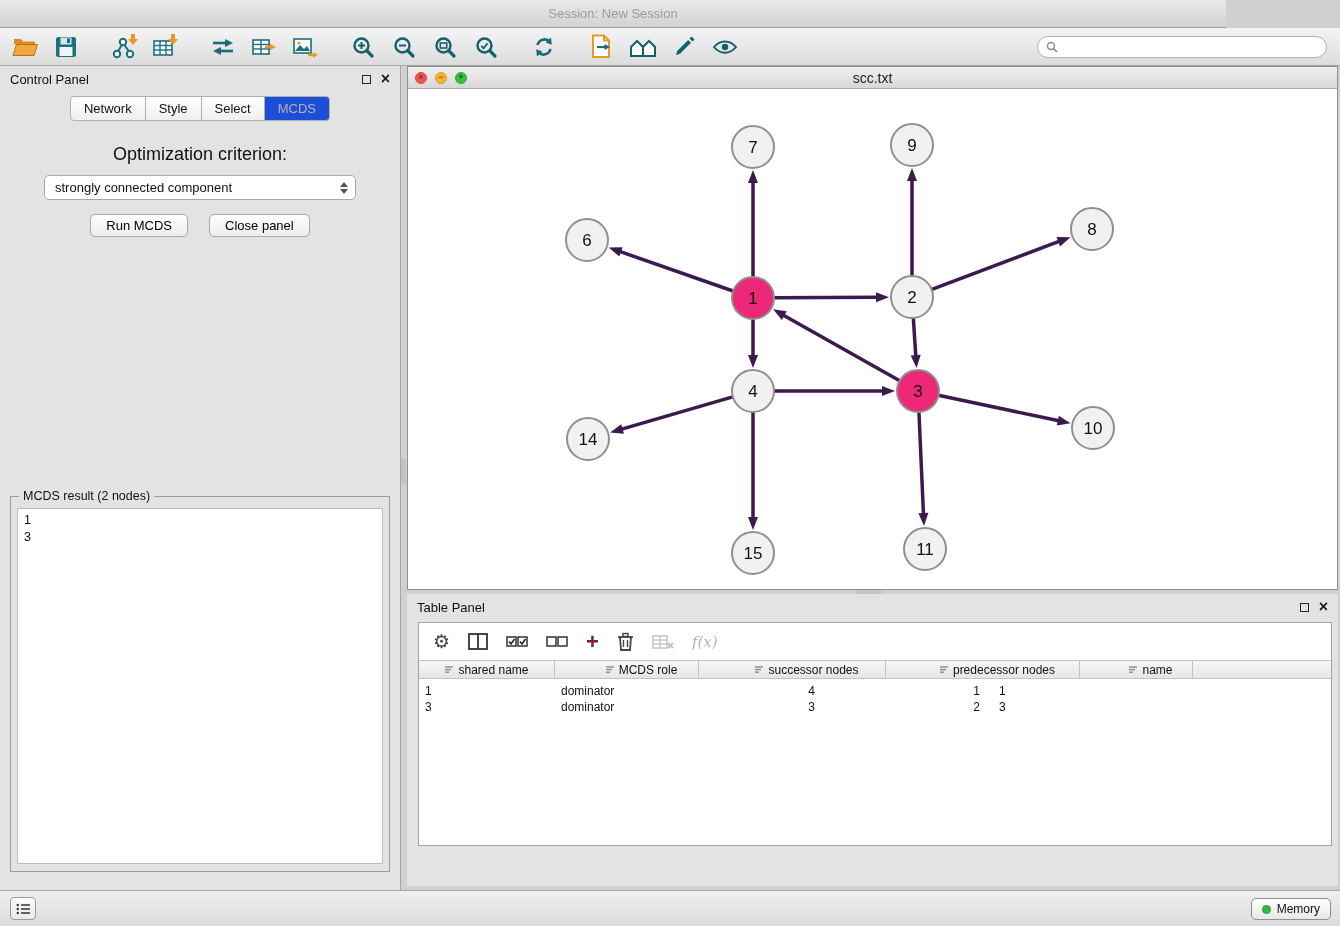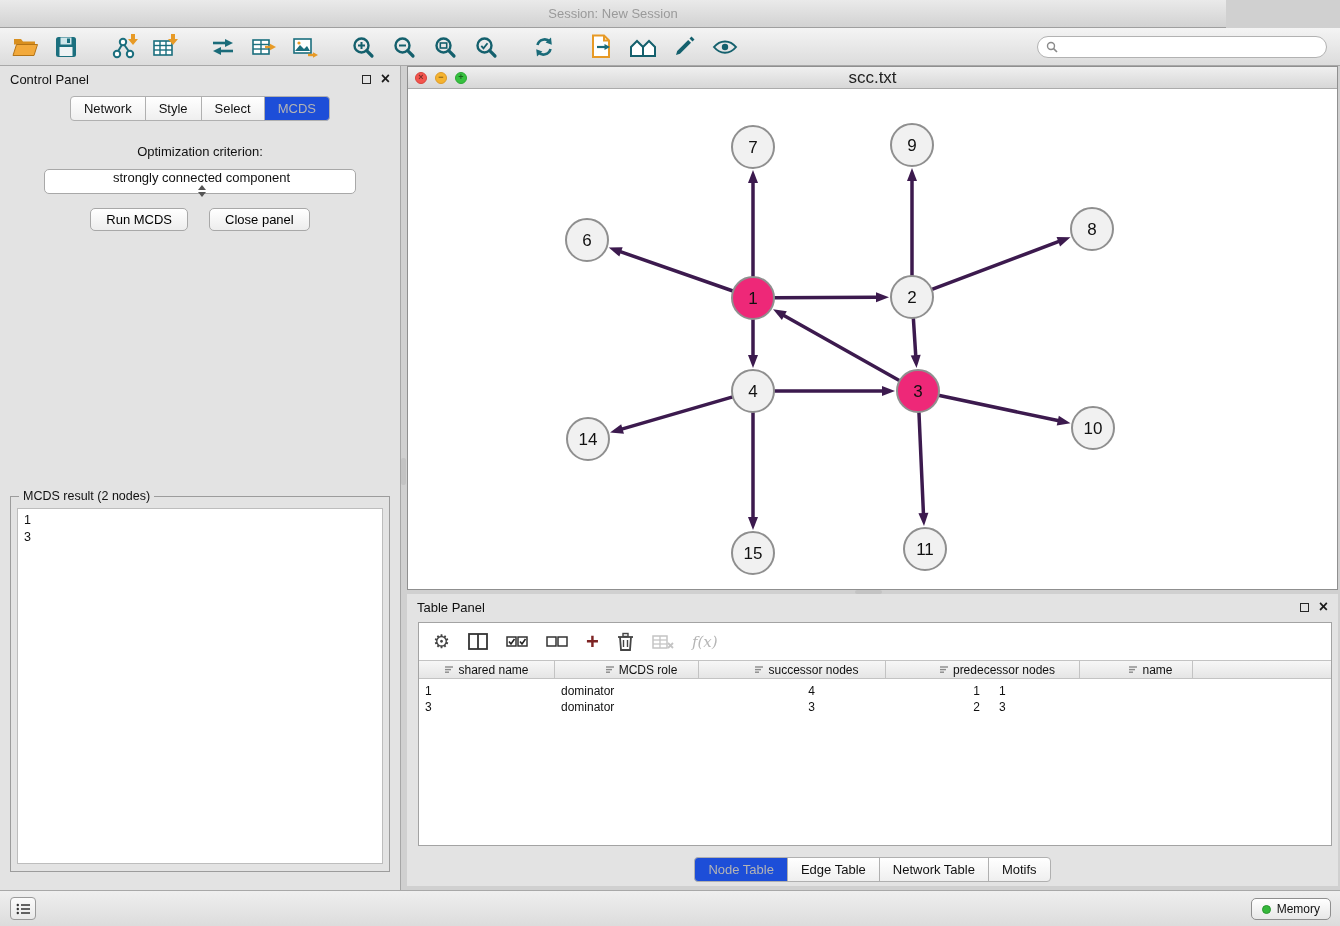--- a/index.html
+++ b/index.html
@@ -29,23 +29,23 @@
   .panel-header { height:26px; display:flex; align-items:center; padding:0 10px; font-size:13px; }
   .win-icons { margin-left:auto; display:flex; gap:10px; align-items:center; }
   .float-icon { width:9px; height:9px; border:1.5px solid #262626; display:inline-block; }
   .close-x { font-size:16px; font-weight:bold; color:#1a1a1a; line-height:12px; }
   .tabs-row { display:flex; justify-content:center; margin-top:4px; }
   .tab { padding:4px 13px; font-size:13px; background:linear-gradient(#ffffff,#efefef);
     border:1px solid #b0b0b0; margin-left:-1px; color:#111; cursor:default; }
   .tab:first-child { border-radius:4px 0 0 4px; margin-left:0; }
   .tab:last-child { border-radius:0 4px 4px 0; }
   .tab.active { background:#1d4ed8; color:#b4b4b4; }
-  .opt-label { text-align:center; margin-top:23px; font-size:13px; }
+  .opt-label { text-align:center; margin-top:23px; font-size:18px; }
   .combo { width:312px; height:25px; margin:10px auto 0; background:#fff; border:1px solid #a8a8a8;
-    border-radius:5px; display:flex; align-items:center; justify-content:space-between; padding:0 7px 0 10px; font-size:13px;flex-direction:column; }
+    border-radius:5px; display:flex; align-items:center; justify-content:space-between; padding:0 7px 0 10px; font-size:13px; }
   .combo-arrows { display:flex; flex-direction:column; gap:2px; }
   .arr-up { width:0; height:0; border-left:4px solid transparent; border-right:4px solid transparent; border-bottom:5px solid #555; }
   .arr-dn { width:0; height:0; border-left:4px solid transparent; border-right:4px solid transparent; border-top:5px solid #555; }
   .btn-row { display:flex; justify-content:center; gap:21px; margin-top:14px; }
   .mac-btn { padding:3px 15px; font-size:13px; background:linear-gradient(#ffffff,#ededed);
     border:1px solid #a8a8a8; border-radius:5px; }
   .result-box { position:absolute; left:10px; right:10px; top:430px; height:376px; border:1px solid #9c9c9c; }
   .result-legend { position:absolute; top:-8px; left:8px; background:#e3e3e3; padding:0 4px; font-size:12.5px; }
   .result-inner { position:absolute; left:6px; right:6px; top:11px; bottom:7px; background:#fff;
     border:1px solid #bdbdbd; padding:3px 6px; font-size:12.5px; line-height:17px; overflow:hidden; }
@@ -54,21 +54,21 @@
   .net-window { position:absolute; left:407px; top:66px; width:931px; height:524px;
     background:#fff; border:1px solid #8f8f8f; }
   .net-titlebar { position:relative; height:22px; background:linear-gradient(#f0f0f0,#d7d7d7);
     border-bottom:1px solid #ababab; display:flex; align-items:center; padding:0 7px; }
   .traffic { display:flex; gap:8px; z-index:2; }
   .light { width:12px; height:12px; border-radius:50%; display:flex; align-items:center; justify-content:center;
     font-size:9px; font-weight:bold; color:rgba(0,0,0,0.5); line-height:1; }
   .light.red { background:#f3554e; border:1px solid #d8433c; }
   .light.yellow { background:#f5b32f; border:1px solid #dd9b2a; }
   .light.green { background:#37c13f; border:1px solid #2aa834; }
-  .net-title { position:absolute; left:0; right:0; text-align:center; font-size:17px; color:#222; }
+  .net-title { position:absolute; left:0; right:0; text-align:center; font-size:14px; color:#222; }
   .net-canvas { position:relative; width:929px; height:500px; background:#fff; }
 
   
   .nub-v { position:absolute; left:401px; top:458px; width:5px; height:27px; background:#c3c3c3; border-radius:2px; }
   .nub-h { position:absolute; left:855px; top:590px; width:27px; height:4px; background:#c3c3c3; border-radius:2px; }
 
   
   .table-panel { position:absolute; left:407px; top:594px; width:931px; height:292px; background:#e3e3e3; }
   .table-area { position:absolute; left:11px; right:6px; top:28px; height:224px; background:#fff; border:1px solid #a3a3a3; }
   .table-toolbar { height:37px; display:flex; align-items:center; gap:18px; padding-left:14px; }
@@ -494,26 +494,20 @@
         </div>
         <div class="trow">
           <div class="tcell c0 a-l">3</div>
           <div class="tcell c1 a-l">dominator</div>
           <div class="tcell c2 a-r">3</div>
           <div class="tcell c3 a-r">2</div>
           <div class="tcell c4 a-l">3</div>
         </div>
       </div>
   </div>
-  <div class="table-tabs">
-    <span class="tab active">Node Table</span>
-    <span class="tab">Edge Table</span>
-    <span class="tab">Network Table</span>
-    <span class="tab">Motifs</span>
-  </div>
 </div>
 
 <div class="status-bar">
   <span class="list-btn">
     <svg width="15" height="12" viewBox="0 0 15 12">
       <circle cx="1.8" cy="2" r="1.2" fill="#333"></circle>
         <line x1="5" y1="2" x2="14" y2="2" stroke="#333" stroke-width="1.5"></line>
       <circle cx="1.8" cy="6" r="1.2" fill="#333"></circle>
         <line x1="5" y1="6" x2="14" y2="6" stroke="#333" stroke-width="1.5"></line>
       <circle cx="1.8" cy="10" r="1.2" fill="#333"></circle>

